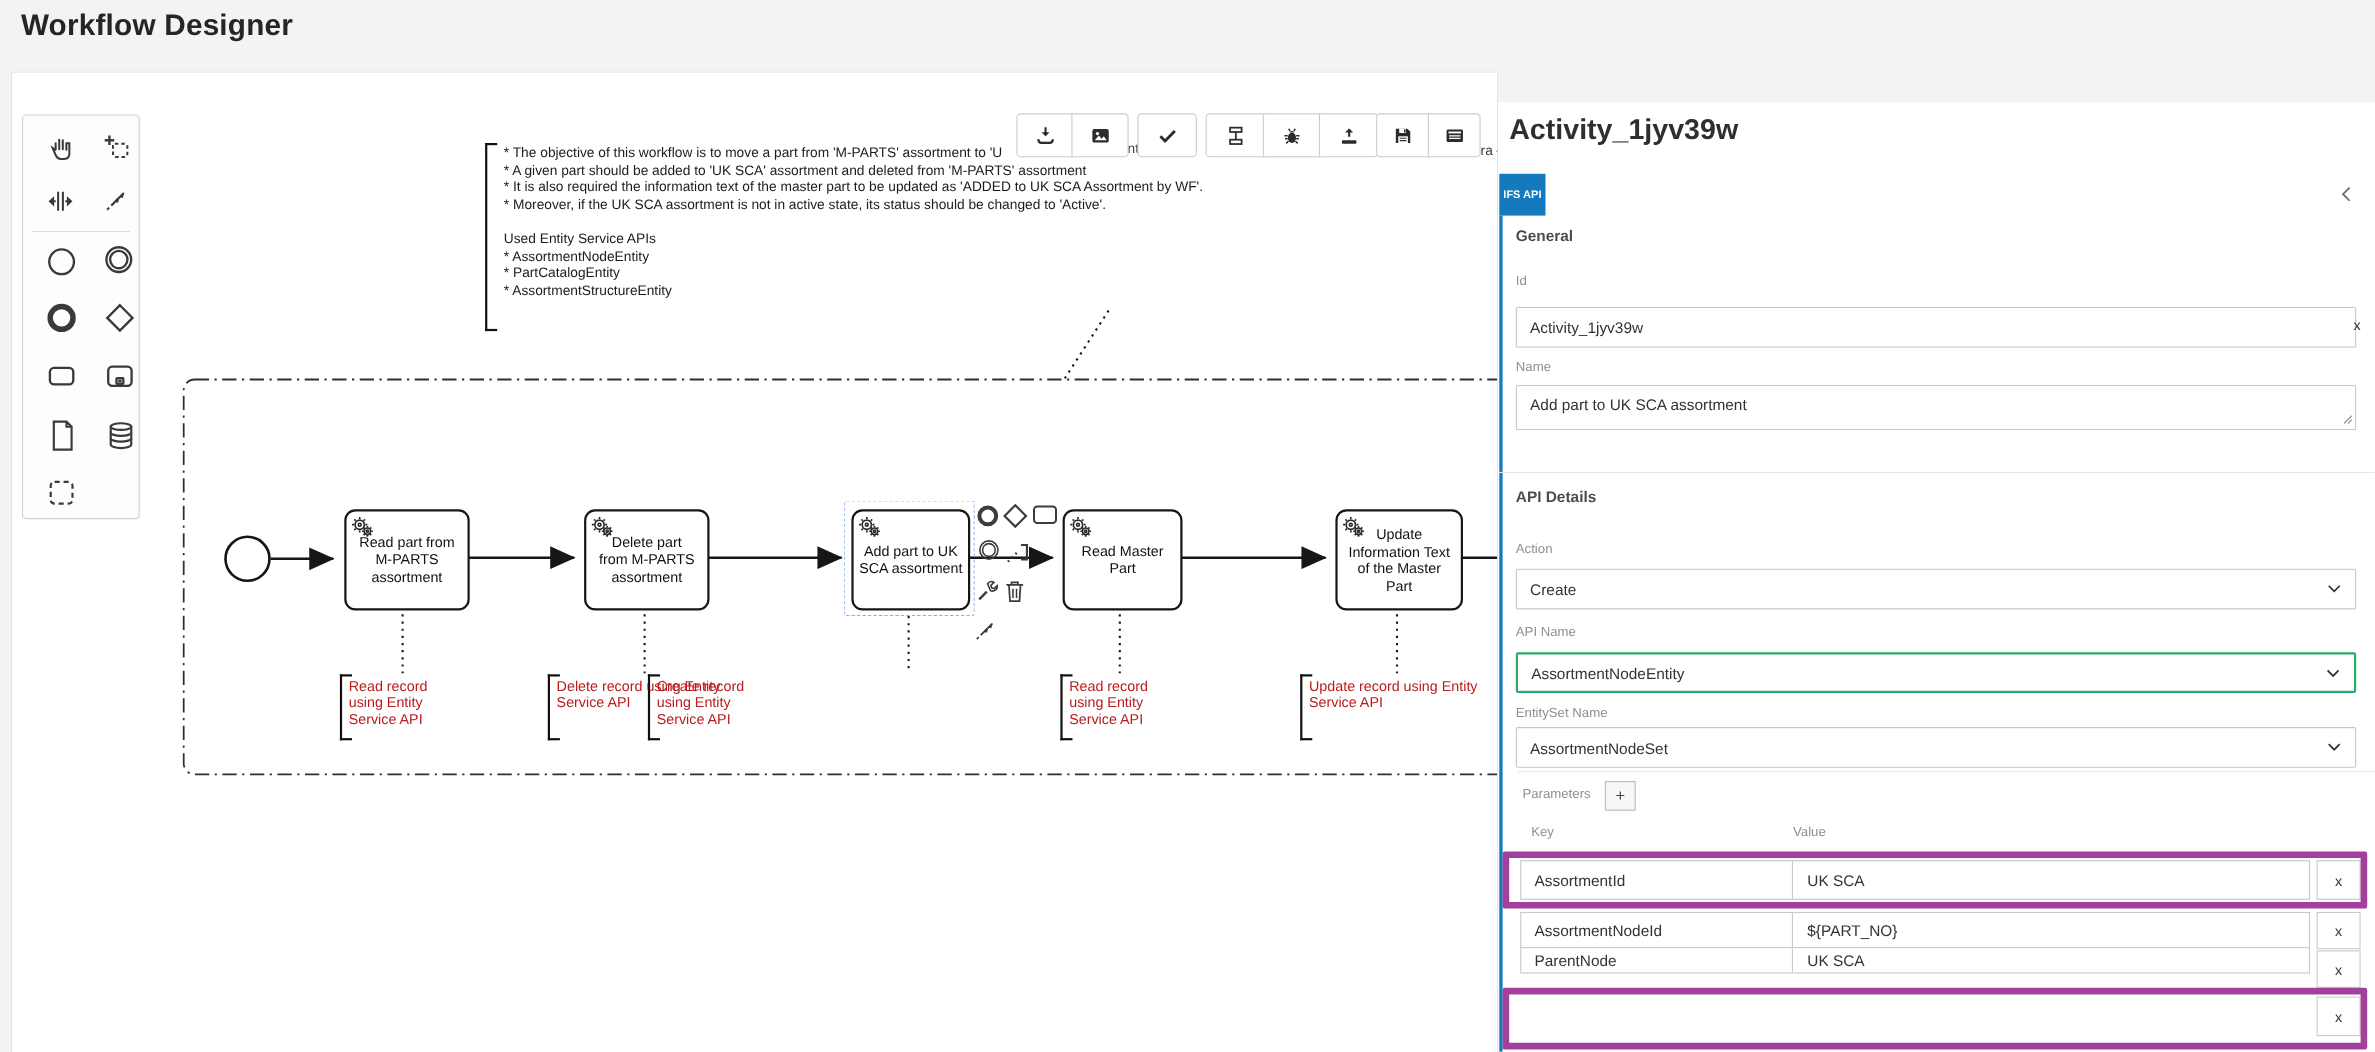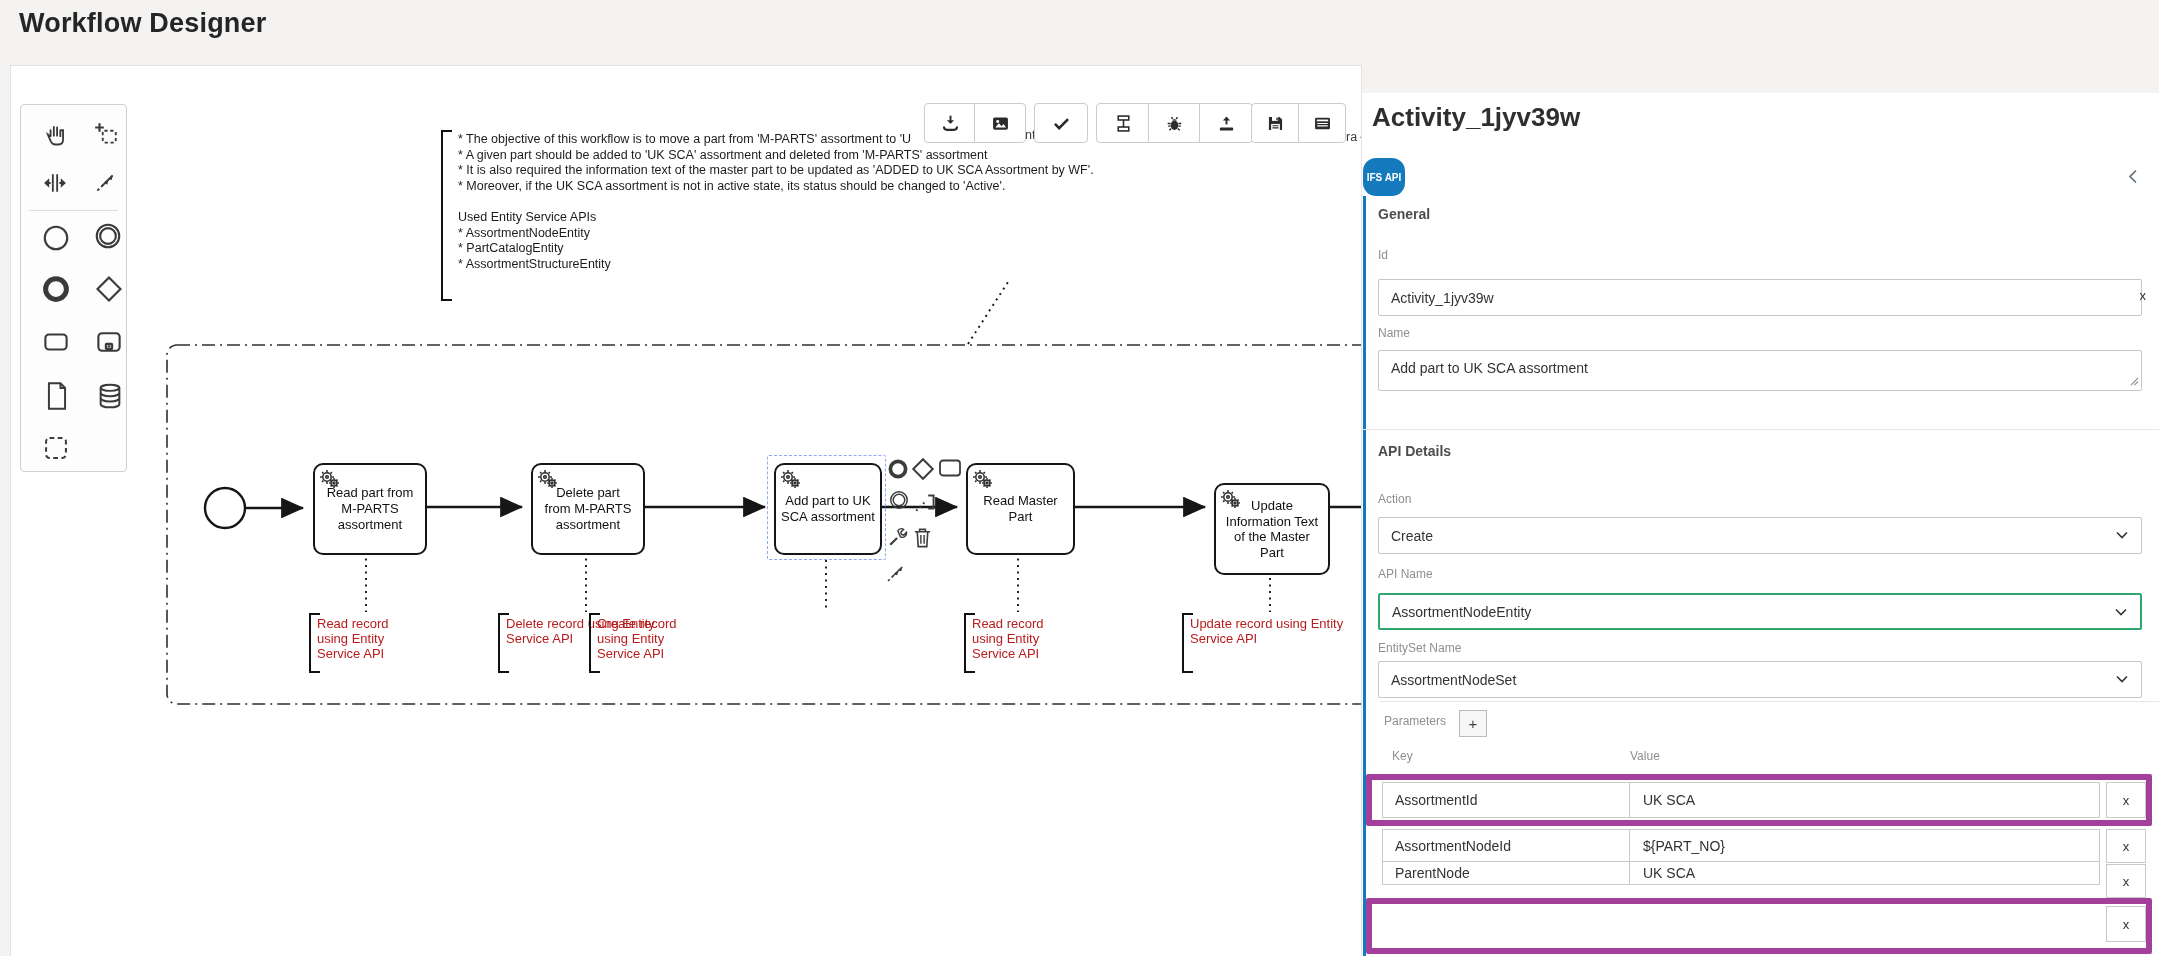--- a/index.html
+++ b/index.html
@@ -30,21 +30,21 @@
   .note-text{position:absolute;font-size:13px;line-height:15px;color:#b91c1c;}
   .nbrk{height:56px;}
   
   #selection{left:756px;top:389px;width:117px;height:103px;border:1.6px dashed #8cabf3;border-radius:2px;}
   .pad{position:absolute;display:flex;align-items:center;justify-content:center;cursor:pointer;}
   .pad svg{stroke:#3c3c3c;fill:none;}
   
   #panel{left:1362px;top:93px;width:797px;height:863px;background:#fff;}
   #panel-title{left:10px;top:9px;font-size:26px;font-weight:bold;color:#2f2f2f;}
   #tab-ifs{left:1px;top:65px;width:42px;height:38px;color:#fff;font-size:10px;font-weight:bold;
-    display:flex;align-items:center;justify-content:center;cursor:pointer;border-radius:13px;}
+    display:flex;align-items:center;justify-content:center;cursor:pointer;}
   #blue-line{left:1px;top:103px;width:3px;height:760px;}
   #collapse{left:766px;top:76px;width:16px;height:16px;cursor:pointer;}
   .sect{font-size:14px;font-weight:bold;color:#4c4c4c;text-align:center;}
   .flabel{font-size:12px;color:#8f8f8f;}
   .inputbox{position:absolute;left:16px;width:764px;height:37px;border:1px solid #c6c6c6;border-radius:2px;background:#fff;box-sizing:border-box;
     font-size:14px;color:#333;padding:0 30px 0 12px;font-family:"Liberation Sans",sans-serif;}
   textarea.inputbox{resize:none;padding-top:9px;height:41px;}
   .selbox{position:absolute;left:16px;width:764px;height:37px;border:1px solid #c6c6c6;border-radius:2px;background:#fff;box-sizing:border-box;
     display:flex;align-items:center;font-size:14px;color:#333;padding-left:12px;cursor:pointer;}
   .selbox.green{border:2px solid #2fa86e;}
@@ -287,21 +287,21 @@
     <span class="prelines">Add part to UK
 SCA assortment</span>
   </div>
   <div class="task" style="left:955px;top:397px;width:105px">
     <svg class="gear" viewBox="0 0 22 22">
         <use href="#gearsym"></use>
       </svg>
     <span class="prelines">Read Master
 Part</span>
   </div>
-  <div class="task" style="left:1203px;top:417px;width:112px;line-height:15.5px">
+  <div class="task" style="left:1203px;top:397px;width:112px;line-height:15.5px">
     <svg class="gear" viewBox="0 0 22 22">
         <use href="#gearsym"></use>
       </svg>
     <span class="prelines">Update
 Information Text
 of the Master
 Part</span>
   </div>
 
   <div class="abs" id="selection"></div>

